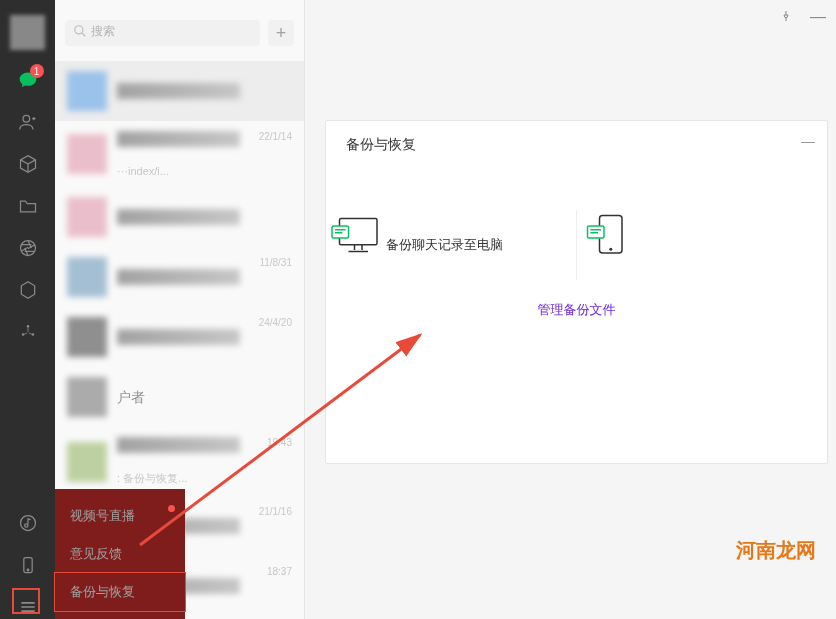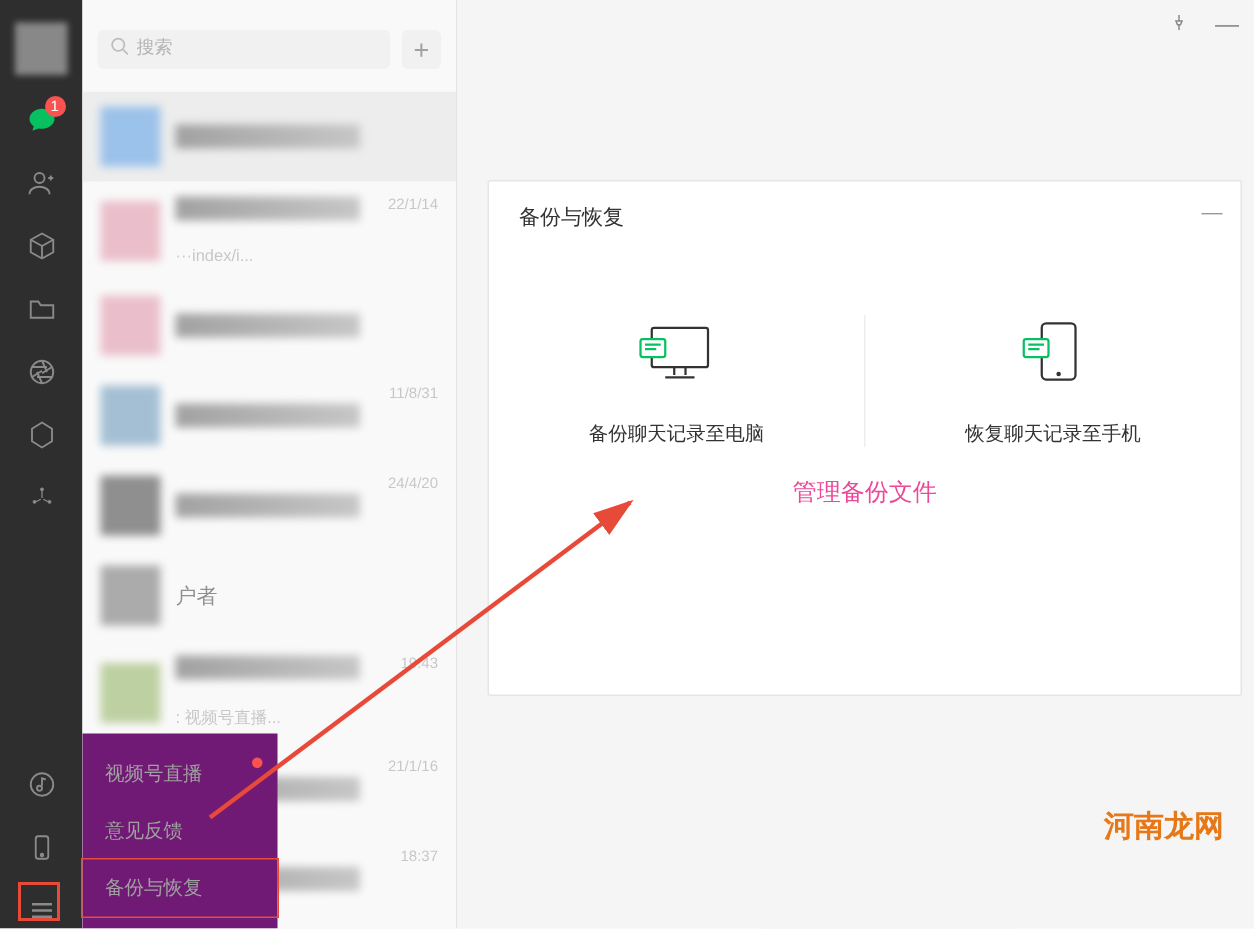--- a/index.html
+++ b/index.html
@@ -20,37 +20,37 @@
 .add-btn{width:26px;height:26px;background:#e6e6e6;border-radius:4px;display:flex;align-items:center;justify-content:center;color:#555;font-size:18px;cursor:pointer}
 .chat-list{overflow:hidden}
 .chat-item{display:flex;align-items:center;padding:10px 12px;cursor:pointer;position:relative}
 .chat-item.sel{background:#dedede}
 .chat-av{width:40px;height:40px;background:#aaa;flex-shrink:0;filter:blur(3px)}
 .chat-txt{flex:1;margin-left:10px;min-width:0}
 .chat-name{font-size:14px;color:#333;filter:blur(3px);height:16px;background:linear-gradient(90deg,#555,#999);width:70%}
 .chat-sub{font-size:11px;color:#999;margin-top:18px;white-space:nowrap;overflow:hidden;text-overflow:ellipsis}
 .chat-date{font-size:10px;color:#999;position:absolute;top:10px;right:12px}
 .overlay{position:absolute;left:0;right:0;top:0;bottom:0;background:rgba(255,255,255,0.45);pointer-events:none}
-.submenu{position:absolute;left:55px;bottom:0;width:130px;background:#701a75;padding:8px 0}
+.submenu{position:absolute;left:55px;bottom:0;width:130px;background:#7f1d1d;padding:8px 0}
 .submenu-item{padding:10px 15px;font-size:13px;color:#a0a0a0;cursor:pointer;position:relative}
 .submenu-item.hl{outline:1px solid #e84a3a}
 .dot{position:absolute;top:8px;right:10px;width:7px;height:7px;background:#fa5151;border-radius:50%}
 .main{flex:1;background:#f5f5f5;position:relative}
 .wctrl{position:absolute;top:8px;right:10px;display:flex;gap:18px;color:#888}
 .wctrl span{cursor:pointer}
 .panel{position:absolute;left:20px;right:8px;top:120px;bottom:155px;background:#fff;border:1px solid #e5e5e5;border-radius:2px}
 .panel-h{padding:15px 20px;font-size:14px;color:#333;border-bottom:1px solid transparent;position:relative}
 .panel-close{position:absolute;right:12px;top:12px;color:#999;cursor:pointer}
 .panel-body{display:flex;padding:40px 0 20px}
-.opt{flex:1;display:flex;flex-direction:column;align-items:center;cursor:pointer}
+.opt{flex:1;display:flex;flex-direction:row;align-items:center;cursor:pointer}
 .opt:first-child{border-right:1px solid #eee}
 .opt-ico{width:60px;height:50px;margin-bottom:20px}
 .opt-lbl{font-size:13px;color:#333}
 .panel-foot{text-align:center;padding-bottom:25px}
-.mglink{font-size:16px;color:#ec4899;text-decoration:none}
+.mglink{font-size:13px;color:#6d28d9;text-decoration:none}
 .arrow{position:absolute;pointer-events:none;z-index:50}
 .watermark{position:absolute;right:20px;bottom:55px;font-size:20px;color:#e67817;font-weight:700}
 .red-box{position:absolute;left:12px;bottom:5px;width:28px;height:26px;border:2px solid #e84a3a}
 </style>
 </head>
 <body>
 
 <div class="app">
   <div class="rail">
     <div class="avatar-main"></div>
@@ -169,21 +169,21 @@
       <div class="chat-item">
           <div class="chat-av" style="background:#666"></div>
           <div class="chat-txt">
             <div class="chat-name" style="filter:none;background:none;color:#333">户者</div>
           </div>
         </div>
       <div class="chat-item">
           <div class="chat-av" style="background:#8a5"></div>
           <div class="chat-txt">
             <div class="chat-name"></div>
-            <div class="chat-sub">: 视频号直播...</div>
+            <div class="chat-sub">: 备份与恢复...</div>
           </div>
           <div class="chat-date">19:43</div>
         </div>
       <div class="chat-item">
           <div class="chat-av" style="background:#789"></div>
           <div class="chat-txt">
             <div class="chat-name"></div>
           </div>
           <div class="chat-date">21/1/16</div>
         </div>
@@ -220,21 +220,20 @@
           </svg>
           <div class="opt-lbl">备份聊天记录至电脑</div>
         </div>
         <div class="opt">
           <svg class="opt-ico" viewBox="0 0 80 60">
             <rect x="30" y="4" width="30" height="50" rx="4" fill="none" stroke="#333" stroke-width="2"></rect>
             <circle cx="45" cy="49" r="2" fill="#333"></circle>
             <rect x="14" y="18" width="22" height="16" rx="2" fill="#fff" stroke="#07c160" stroke-width="2"></rect>
             <path d="M18 23h14M18 27h10" stroke="#07c160" stroke-width="2"></path>
           </svg>
-          <div class="opt-lbl">恢复聊天记录至手机</div>
         </div>
       </div>
       <div class="panel-foot">
         <a class="mglink">管理备份文件</a>
       </div>
     </div>
   </div>
 </div>
 
 <div class="submenu">

